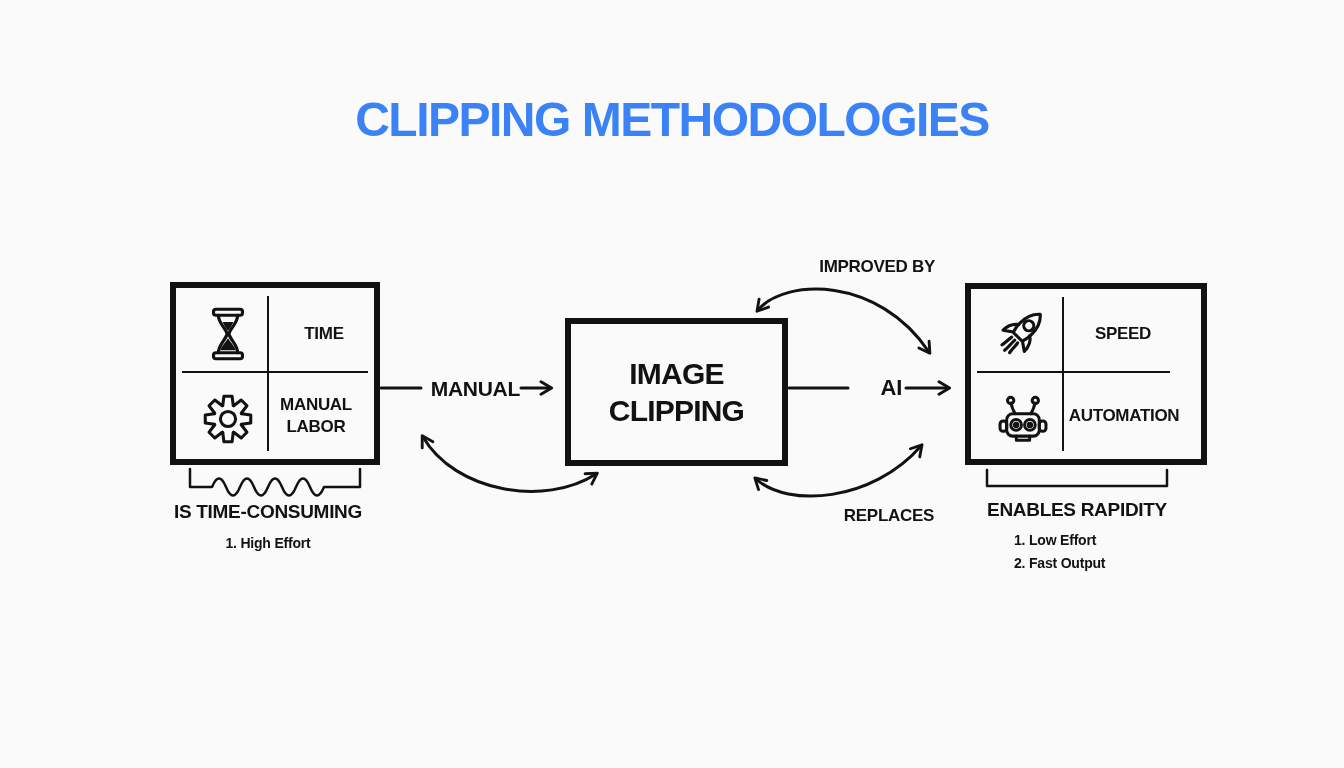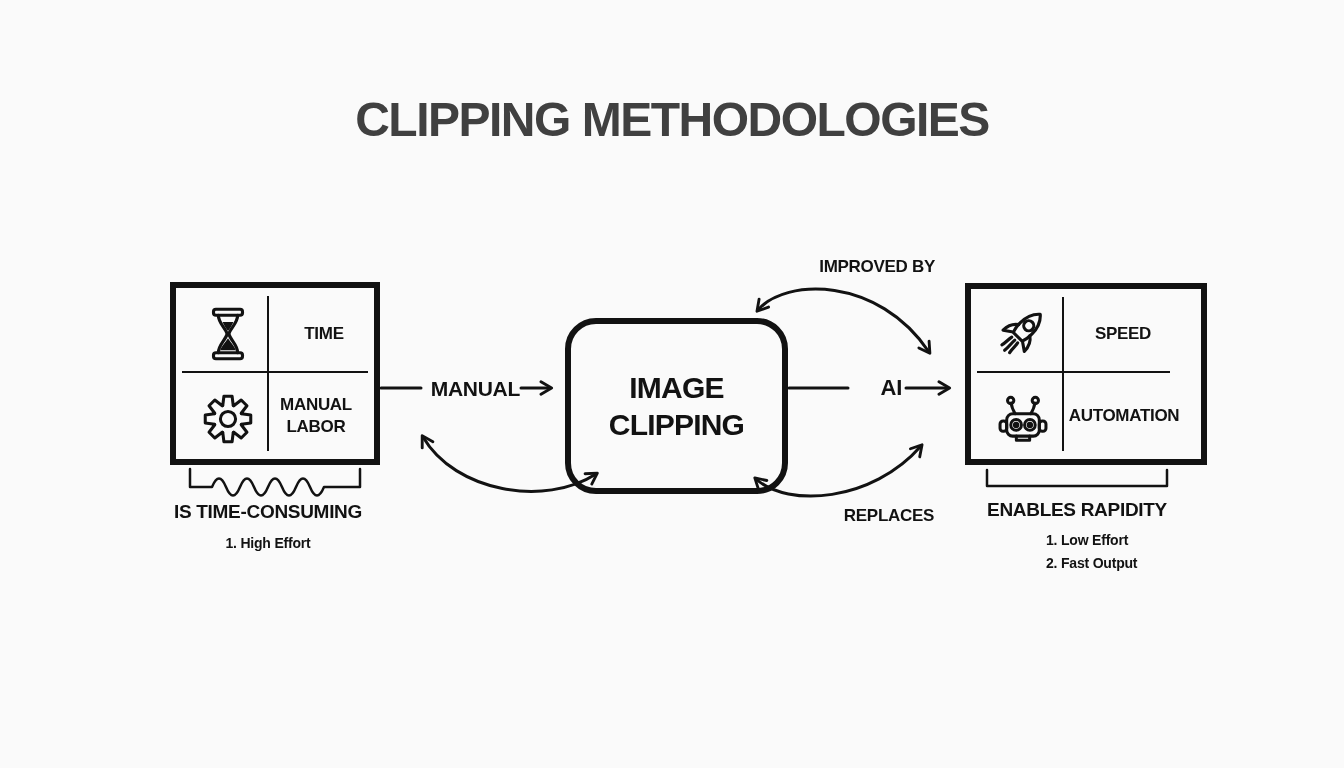--- a/index.html
+++ b/index.html
@@ -14,21 +14,21 @@
     overflow:hidden;
     color:#121212;
   }
   .abs{position:absolute;}
   
   .title{
     left:0;top:92px;width:1344px;
     text-align:center;
     font-size:48px;font-weight:bold;
     letter-spacing:-1.5px;
-    color:#404040;
+    color:#3b82f6;
     white-space:nowrap;
   }
   
   .node-box{
     border:6px solid #121212;
     background:#fafafa;
     box-sizing:border-box;
   }
   .divider{position:absolute;background:#121212;}
   .cell{
@@ -102,21 +102,21 @@
         <circle cx="24" cy="24" r="6.5"></circle>
       </svg>
     </div>
 
     <div class="cell quad-label" style="left:93px;top:88px;width:94px;height:79px;">MANUAL LABOR</div>
   </div>
 
   <div class="abs annot-heading" style="left:118px;top:501px;width:300px;">IS TIME-CONSUMING</div>
   <div class="abs annot-item" style="left:118px;top:532px;width:300px;text-align:center;">1. High Effort</div>
 
-  <div class="abs node-box" style="left:565px;top:318px;width:223px;height:176px;display:flex;align-items:center;justify-content:center;border-radius:31px;">
+  <div class="abs node-box" style="left:565px;top:318px;width:223px;height:148px;display:flex;align-items:center;justify-content:center;">
     <div class="center-label">IMAGE CLIPPING</div>
   </div>
 
   <div class="abs node-box" style="left:965px;top:283px;width:242px;height:182px;">
     <div class="divider" style="left:91px;top:8px;width:2px;height:154px;"></div>
     <div class="divider" style="left:6px;top:82px;width:193px;height:2px;"></div>
 
     <div class="cell icon" style="left:14px;top:9px;width:76px;height:72px;">
       <svg width="60" height="60" viewBox="0 0 48 48" fill="none" stroke="#121212" stroke-width="2.5" stroke-linejoin="round" stroke-linecap="round">
         <g transform="rotate(45 24 22)">
@@ -147,21 +147,21 @@
         <circle cx="29.7" cy="29.7" r="4.4"></circle>
         <circle cx="29.7" cy="29.7" r="1.4" fill="#121212"></circle>
         <path d="M18.5 39 L18.5 42.5 L29.5 42.5 L29.5 39"></path>
       </svg>
     </div>
 
     <div class="cell quad-label" style="left:93px;top:87px;width:120px;height:79px;">AUTOMATION</div>
   </div>
 
   <div class="abs annot-heading" style="left:927px;top:499px;width:300px;">ENABLES RAPIDITY</div>
-  <div class="abs" style="left:1046px;top:529px;">
+  <div class="abs" style="left:1014px;top:529px;">
     <div class="annot-item">1. Low Effort</div>
     <div class="annot-item">2. Fast Output</div>
   </div>
 
   <div class="abs edge-label" style="left:420px;top:377px;width:100px;font-size:21px;">MANUAL</div>
   <div class="abs edge-label" style="left:852px;top:375px;width:50px;font-size:22px;">AI</div>
   <div class="abs edge-label" style="left:735px;top:257px;width:200px;font-size:17px;">IMPROVED BY</div>
   <div class="abs edge-label" style="left:734px;top:506px;width:200px;font-size:17px;">REPLACES</div>
 
   <svg class="overlay" width="1344" height="768" viewBox="0 0 1344 768">

